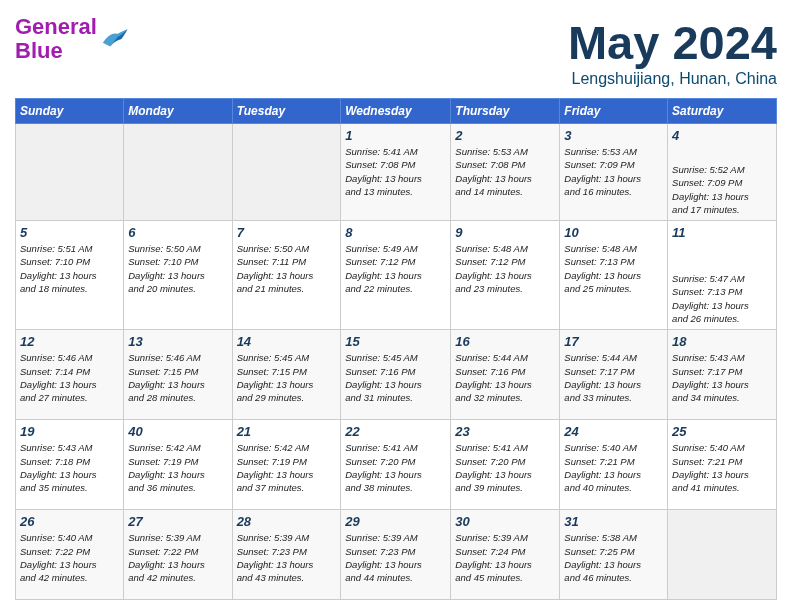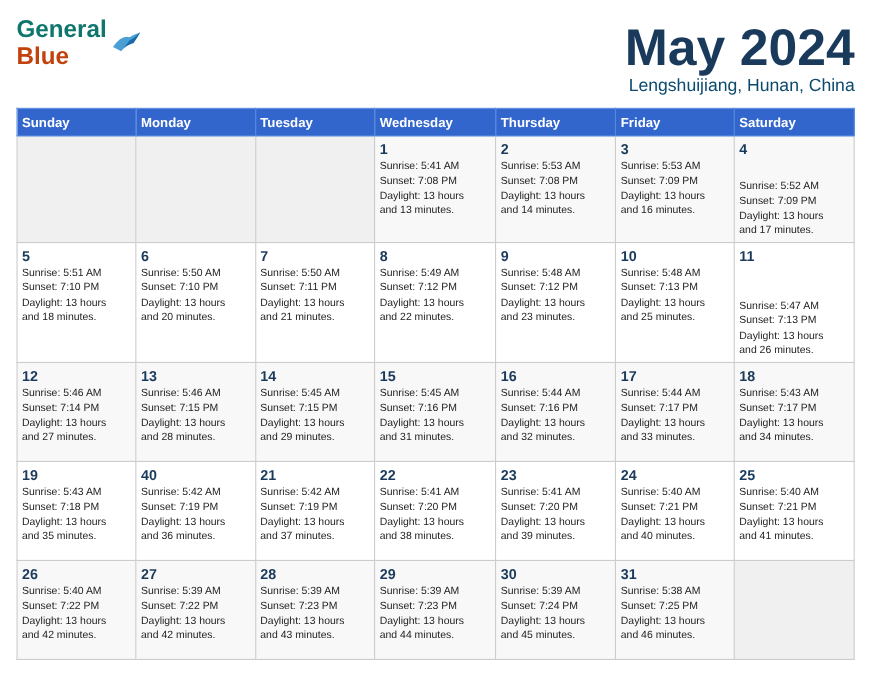--- a/index.html
+++ b/index.html
@@ -20,21 +20,21 @@
       display: flex;
       align-items: center;
     }
     .logo-text {
       font-size: 22px;
       font-weight: bold;
       color: #1a3a5c;
       line-height: 1.1;
     }
     .logo-text span {
-      color: #0f766e;
+      color: #a21caf;
     }
     .logo-bird {
       width: 30px;
       height: 24px;
       margin-left: 2px;
     }
     .title-area {
       text-align: right;
     }
     .month-year {
@@ -42,20 +42,21 @@
       font-weight: bold;
       color: #1a3a5c;
     }
     .location {
       font-size: 16px;
       color: #0c4a6e;
     }
     table {
       width: 100%;
       border-collapse: collapse;
+      font-style: italic;
     }
     thead tr th {
       background-color: #3366cc;
       color: white;
       font-size: 12px;
       font-weight: bold;
       padding: 5px 4px;
       text-align: left;
       border: 1px solid #5588dd;
     }
@@ -90,21 +91,21 @@
   </style>
 </head>
 <body>
 
 <div class="header">
   <div class="logo">
     <div>
       <div style="display:flex;align-items:center;">
         <div class="logo-text">
           <span>General</span><br>
-          <span style="color:#c2410c;">Blue</span>
+          <span style="color:#a21caf;">Blue</span>
         </div>
         <svg class="logo-bird" viewBox="0 0 40 30">
           <path d="M5,20 Q15,5 25,8 Q30,5 38,2 Q32,12 28,14 Q22,16 15,25 Z" fill="#4a9fd4"></path>
           <path d="M15,25 Q20,18 30,15 Q35,8 38,2 Q30,10 25,12 Z" fill="#1a6aaa"></path>
         </svg>
       </div>
     </div>
   </div>
   <div class="title-area">
     <div class="month-year">May 2024</div>

